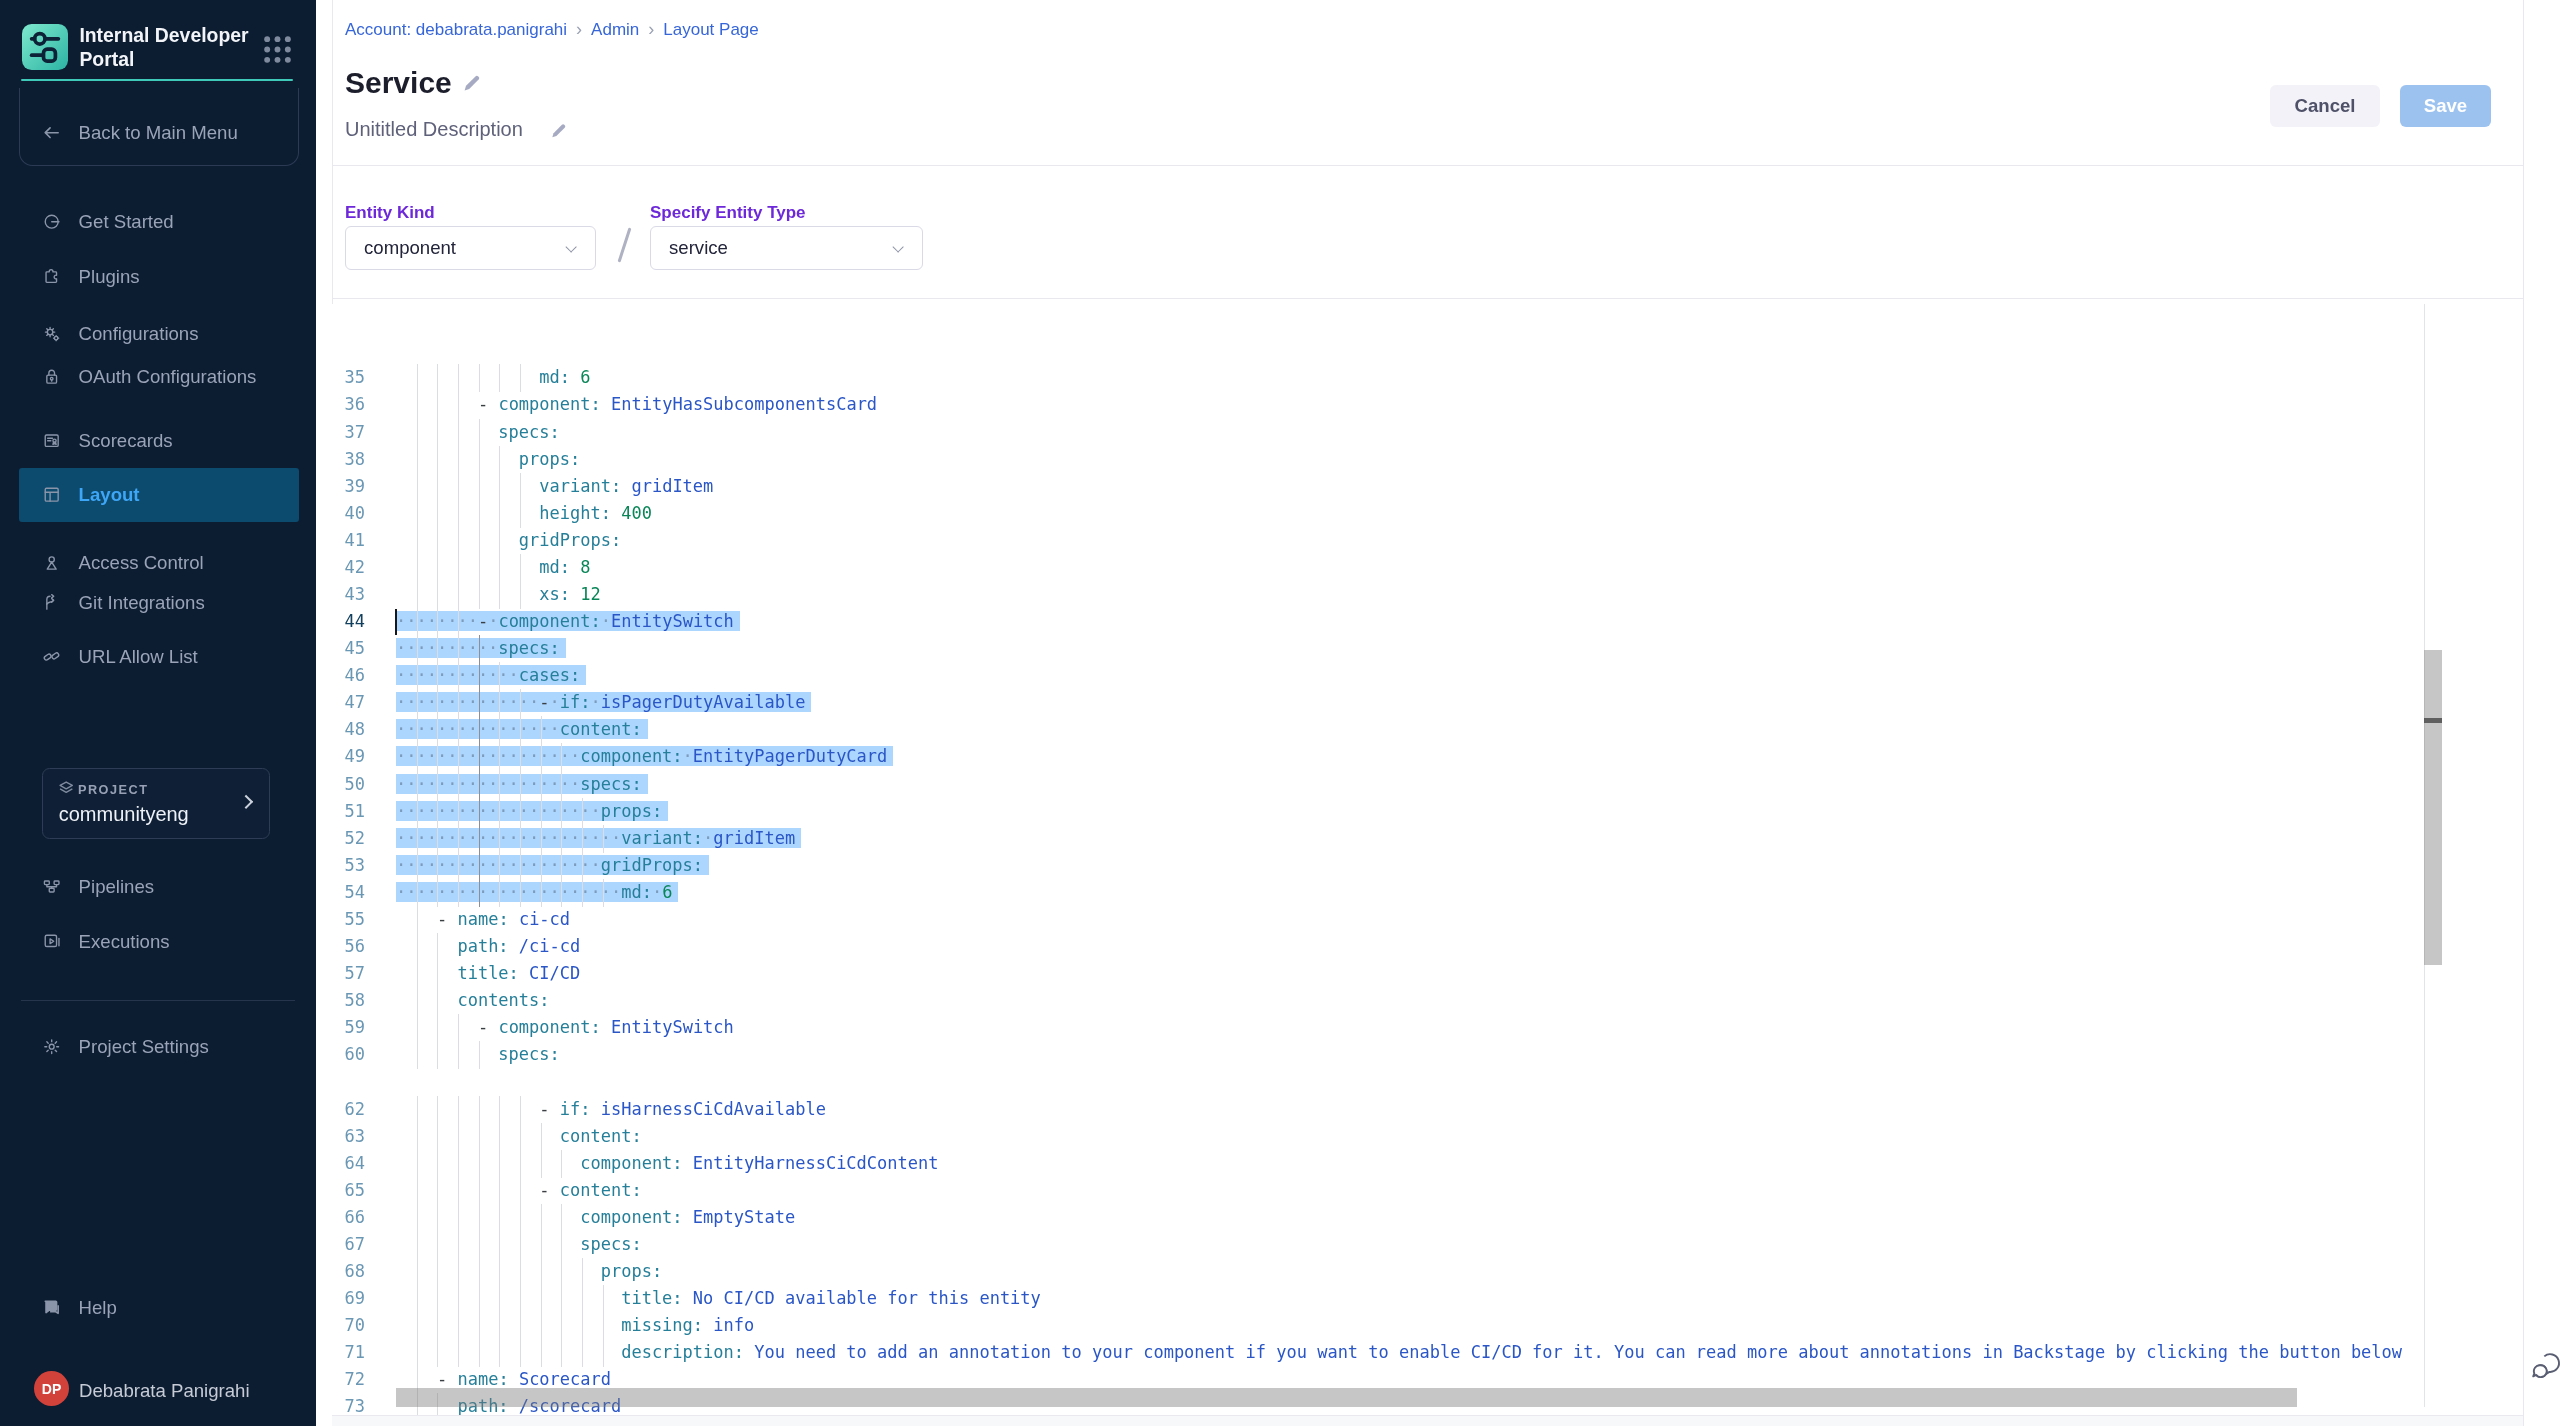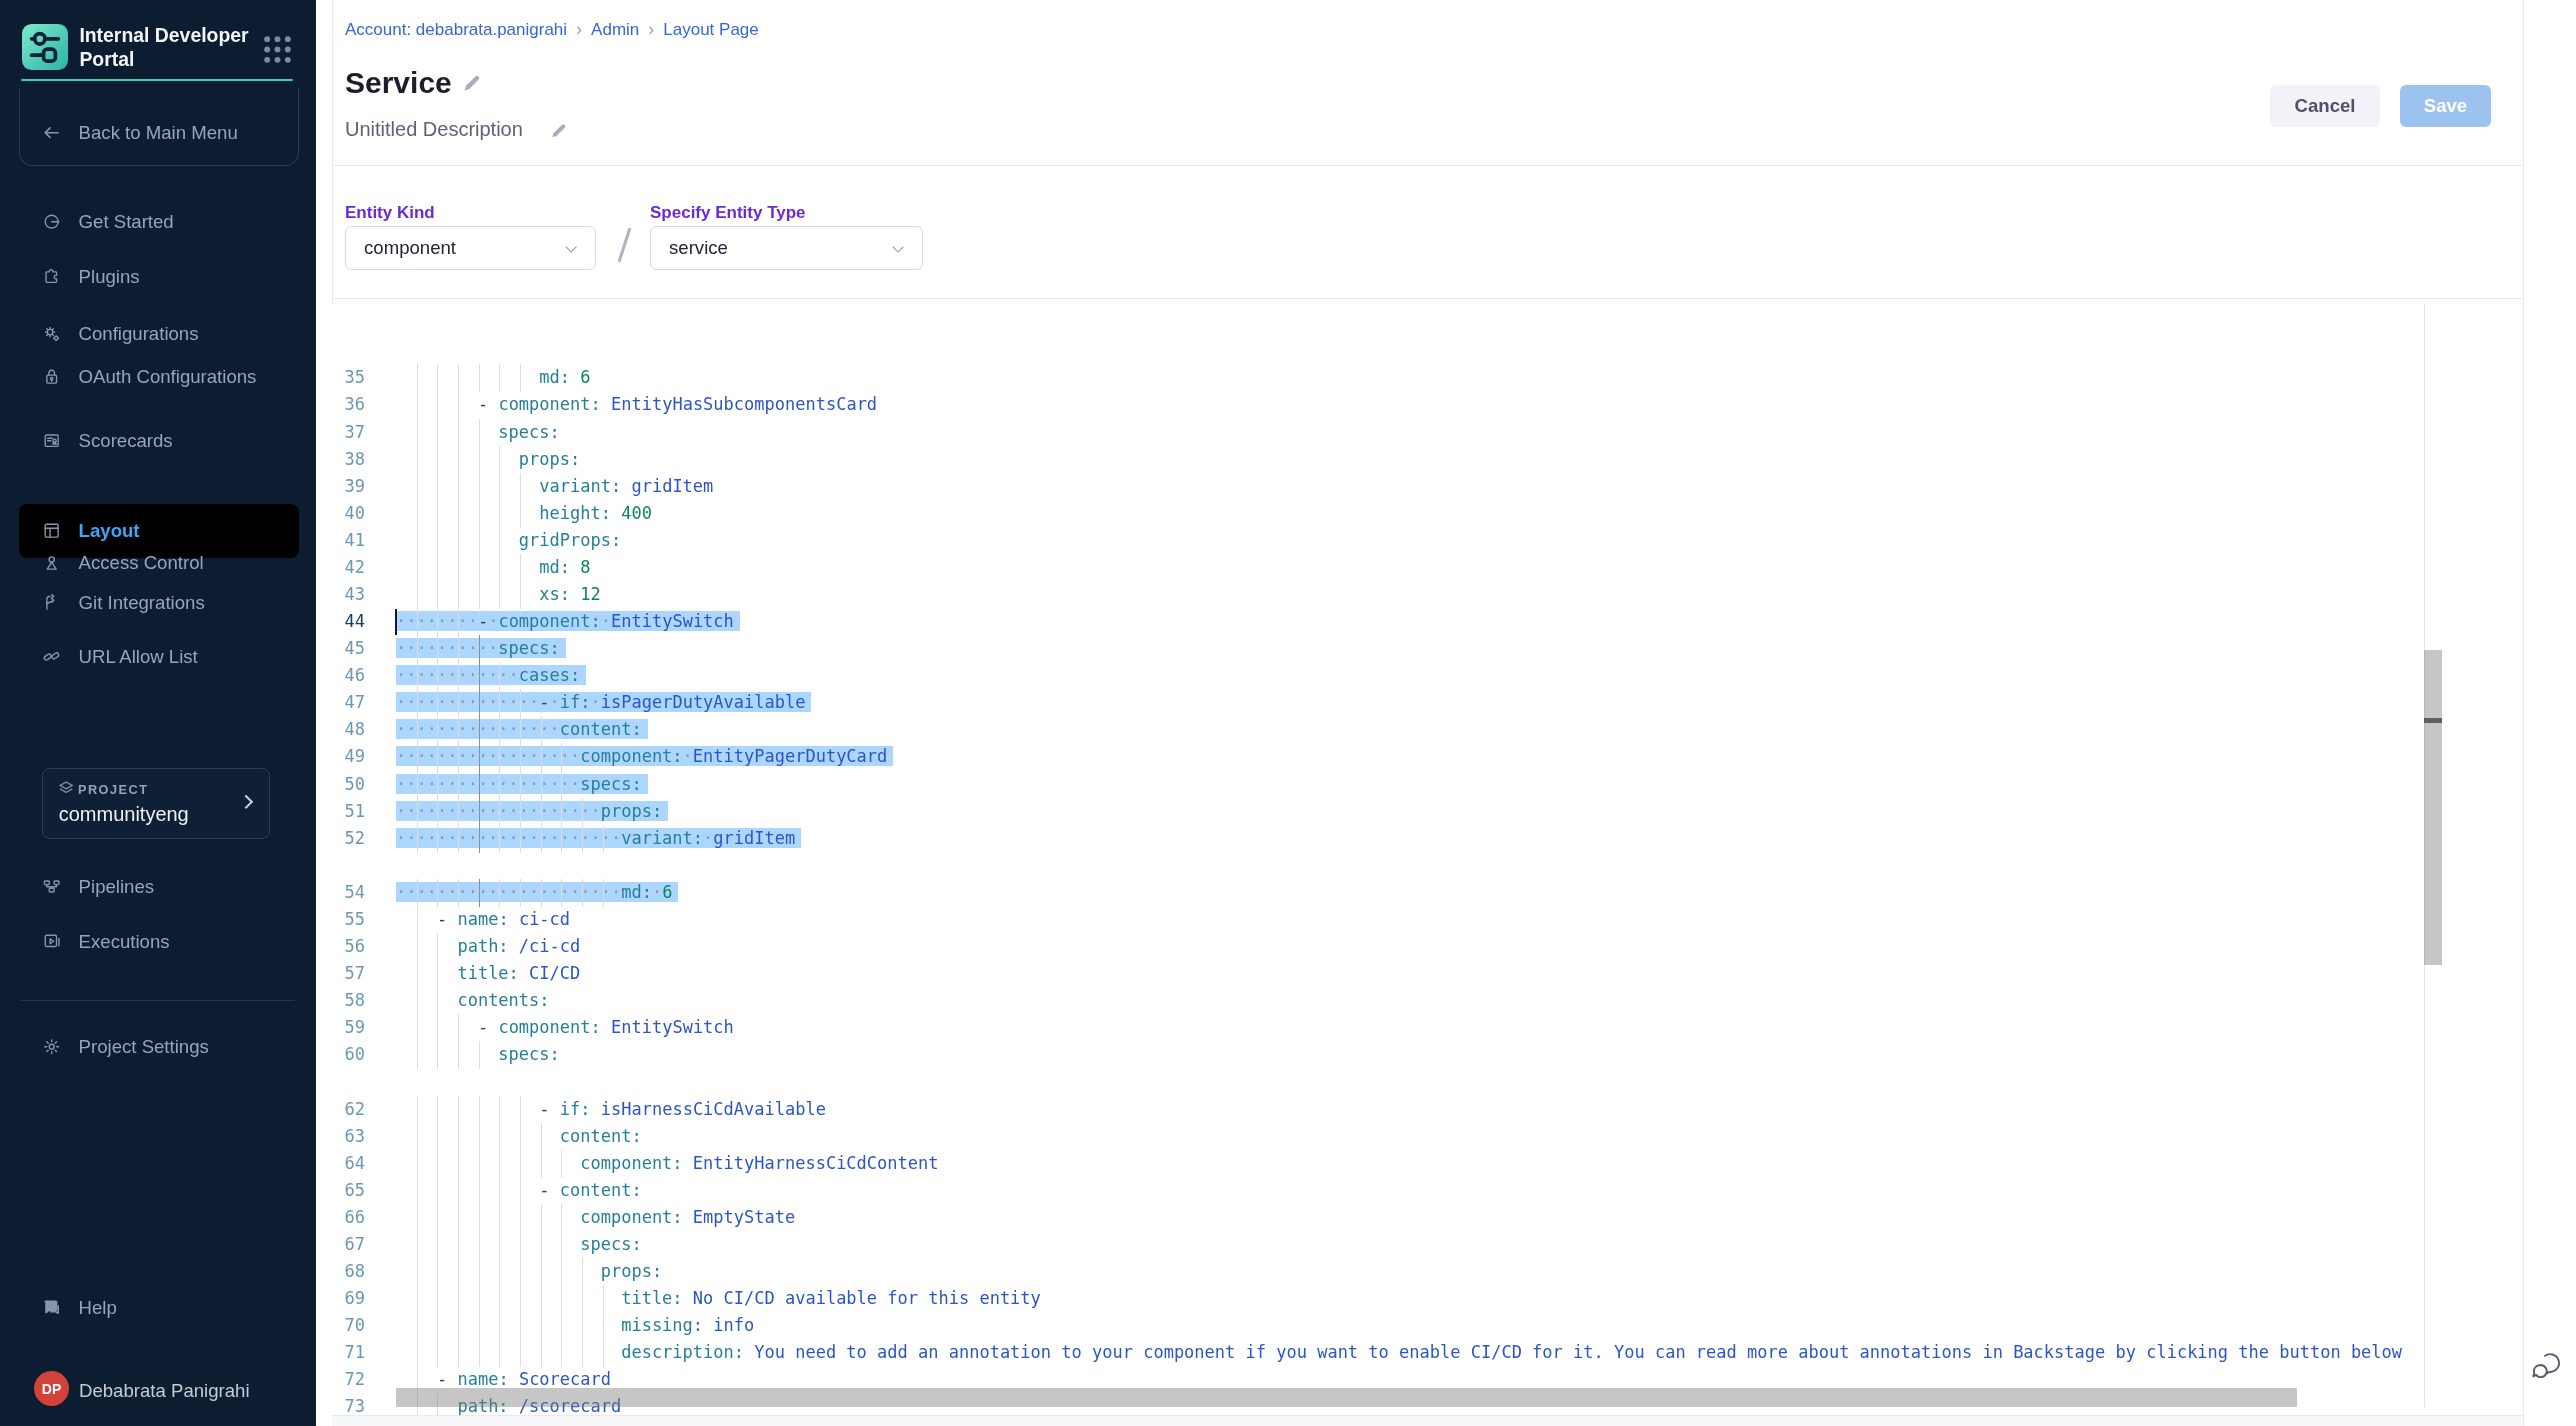--- a/index.html
+++ b/index.html
@@ -11,21 +11,21 @@
   #sidebar { position:absolute; left:0; top:0; width:316px; height:1427px; background:#0c1d31; z-index:10; }
   .brand-row { position:absolute; left:22.4px; top:24px; width:276px; height:48px; }
   .brand-logo { position:absolute; left:0; top:0; }
   .brand-title { position:absolute; left:57px; top:-1.5px; width:185px; color:#f2f4f8; font-size:19.4px; line-height:24.6px; font-weight:700; }
   .grid-menu { position:absolute; left:240px; top:10.4px; width:31px; height:31px; }
   .teal-line { position:absolute; left:21px; top:79px; width:272px; height:2.2px; background:#3ec9b9; border-radius:1.5px; }
   .back-box { position:absolute; left:18.6px; top:88px; width:280px; height:78px; border:0.7px solid #2c3a54; border-top:none; border-radius:0 0 13.4px 13.4px; }
   .side-item { position:absolute; left:18.6px; width:280px; height:54px; cursor:pointer; }
   .side-item .ic { position:absolute; left:23px; top:17px; width:19.4px; height:19.4px; }
   .side-item .lb { position:absolute; left:60px; top:50%; transform:translateY(-50%); font-size:18.6px; color:#9aa3b8; white-space:nowrap; }
-  .side-item.sel { background:#000000; border-radius:8px;margin-top:36px; }
+  .side-item.sel { background:#0c4a6e; border-radius:3px; }
   .side-item.sel .lb { color:#3ea6f7; font-weight:600; }
   .proj-card { position:absolute; left:42px; top:768px; width:228px; height:71px; border:0.7px solid #2e3d55; border-radius:7.5px; background:#0f2036; cursor:pointer; }
   .proj-label { position:absolute; left:35px; top:14px; font-size:12.7px; letter-spacing:1.5px; color:#97a0b4; font-weight:700; }
   .proj-ic { position:absolute; left:15px; top:11.2px; }
   .proj-name { position:absolute; left:15.7px; top:34px; font-size:20px; color:#eef1f6; font-weight:400; }
   .proj-chev { position:absolute; right:18px; top:28px; width:9.7px; height:9.7px; border-right:2.2px solid #ccd2dd; border-bottom:2.2px solid #ccd2dd; transform:rotate(-45deg); }
   .side-divider { position:absolute; left:21px; top:1000px; width:274px; height:0.7px; background:#26344c; }
   .user-row { position:absolute; left:34px; top:1371px; width:268px; height:39px; cursor:pointer; }
   .avatar { position:absolute; left:0; top:0; width:35px; height:35px; border-radius:50%; background:#d2423a; color:#fff; font-size:14px; font-weight:700; display:flex; align-items:center; justify-content:center; }
   .user-name { position:absolute; left:45px; top:50%; transform:translateY(-50%); font-size:18.6px; color:#c6cbd6; }
@@ -502,20 +502,33 @@
         <div class="guide" style="left: 105px;"></div>
         <div class="guide" style="left: 126px;"></div>
         <div class="guide active" style="left: 147px;"></div>
         <div class="guide" style="left: 167px;"></div>
         <div class="guide" style="left: 188px;"></div>
         <div class="guide" style="left: 209px;"></div>
         <div class="guide" style="left: 229px;"></div>
         <div class="guide" style="left: 250px;"></div>
         <div class="guide" style="left: 271px;"></div>
       </div>
+      <div class="code-row" style="top: 548px;">
+        <div class="lnum">53</div>
+        <pre><span class="selbg"><span class="tk-ws">····················</span><span class="tk-k">gridProps:</span></span></pre>
+        <div class="guide" style="left: 85px;"></div>
+        <div class="guide" style="left: 105px;"></div>
+        <div class="guide" style="left: 126px;"></div>
+        <div class="guide active" style="left: 147px;"></div>
+        <div class="guide" style="left: 167px;"></div>
+        <div class="guide" style="left: 188px;"></div>
+        <div class="guide" style="left: 209px;"></div>
+        <div class="guide" style="left: 229px;"></div>
+        <div class="guide" style="left: 250px;"></div>
+      </div>
       <div class="code-row" style="top: 575px; text-decoration: underline;">
         <div class="lnum">54</div>
         <pre><span class="selbg"><span class="tk-ws">······················</span><span class="tk-k">md:</span><span class="tk-ws">·</span><span class="tk-n">6</span></span></pre>
         <div class="guide" style="left: 85px;"></div>
         <div class="guide" style="left: 105px;"></div>
         <div class="guide" style="left: 126px;"></div>
         <div class="guide active" style="left: 147px;"></div>
         <div class="guide" style="left: 167px;"></div>
         <div class="guide" style="left: 188px;"></div>
         <div class="guide" style="left: 209px;"></div>

